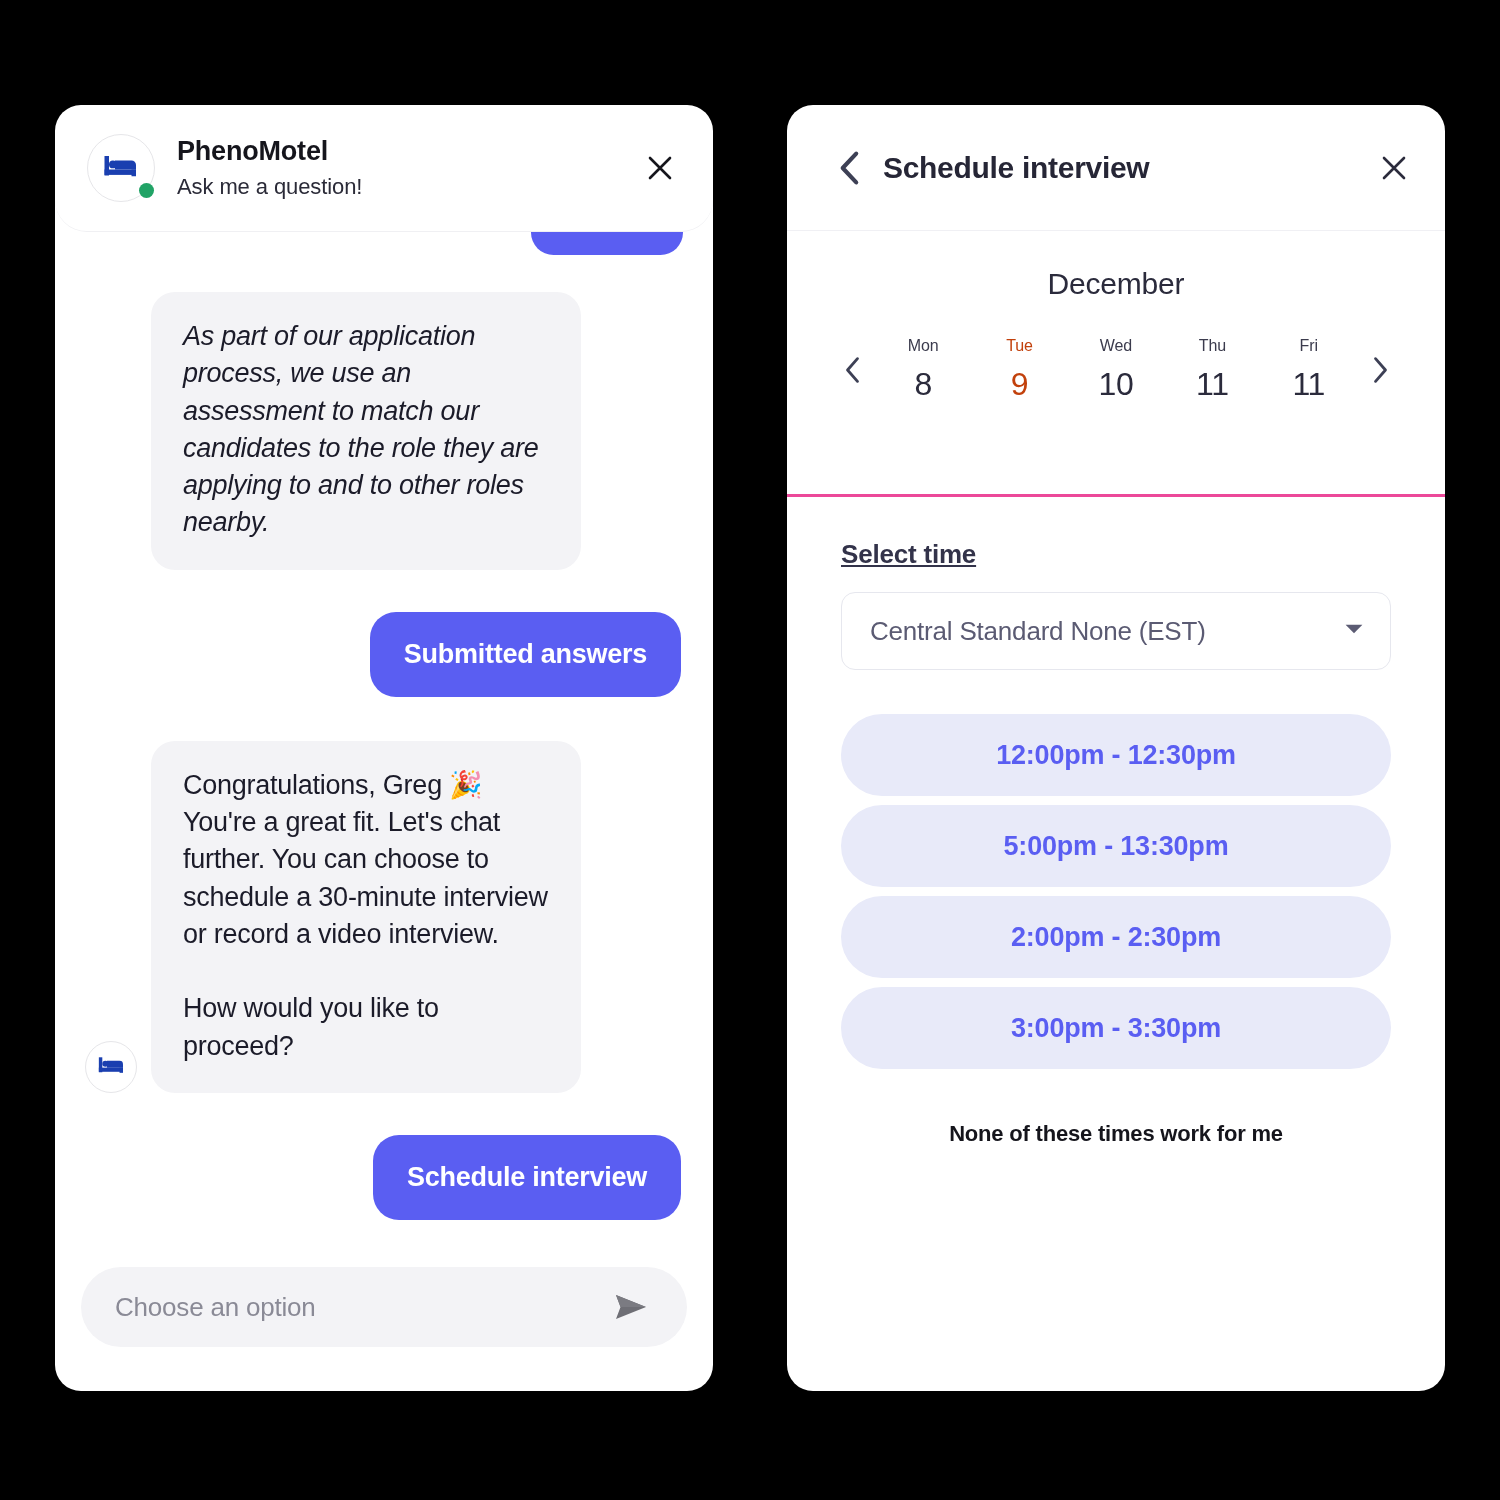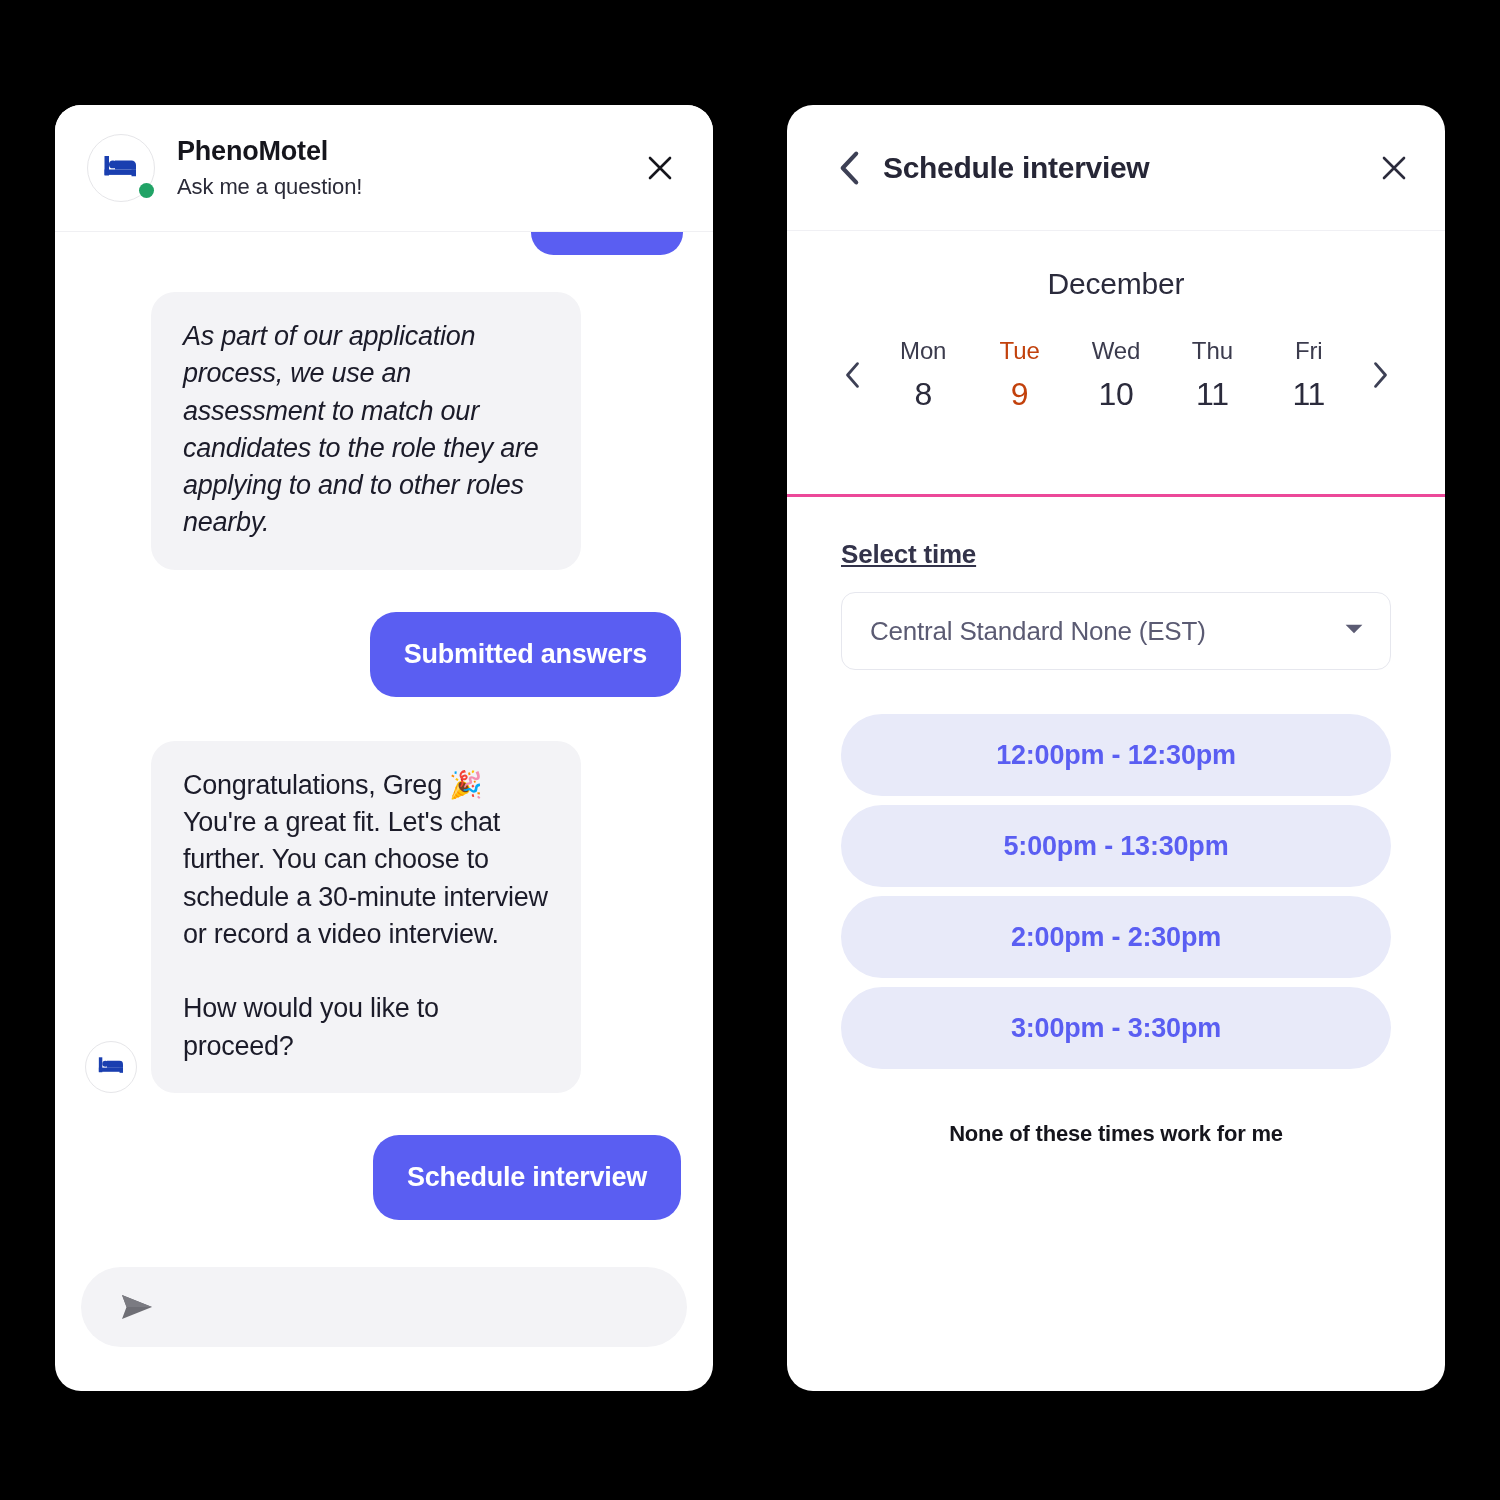--- a/index.html
+++ b/index.html
@@ -21,21 +21,21 @@
   }
   #chat-card  { left: 55px;  top: 105px; width: 658px;  height: 1286px; }
   #sched-card { left: 787px; top: 105px; width: 658px;  height: 1286px; }
 
   
   .chat-header {
     display: flex; align-items: center;
     height: 127px; padding: 0 30px 0 32px;
     background: #fff;
     border-bottom: 1px solid #f0f0f3;
-    position: relative; z-index: 5;
+    position: relative; z-index: 5; border-radius: 32px;
   }
   .avatar-wrap { position: relative; width: 68px; height: 68px; flex: none; }
   .avatar {
     width: 68px; height: 68px; border-radius: 50%;
     border: 1.5px solid #e6e6e9; background: #fff;
     display: flex; align-items: center; justify-content: center;
   }
   .status-dot {
     position: absolute; right: 1px; bottom: 4px;
     width: 15px; height: 15px; border-radius: 50%;
@@ -137,21 +137,21 @@
     text-align: center; font-size: 30px; color: #2b2b3c;
     letter-spacing: -0.2px;
   }
   .cal-strip {
     display: flex; align-items: center;
     margin-top: 36px; padding: 0 42px;
   }
   .cal-nav { width: 46px; height: 46px; display:flex; align-items:center; justify-content:center; cursor:pointer; flex:none; }
   .cal-days { flex: 1; display: flex; justify-content: space-around; }
   .cal-day { text-align: center; cursor: pointer; min-width: 74px; }
-  .cal-dow { font-size: 24px; color: #3b3b4d; letter-spacing: -0.1px; }
+  .cal-dow { font-size: 16px; color: #3b3b4d; letter-spacing: -0.1px; }
   .cal-num { font-size: 32px; color: #2b2b3c; margin-top: 11px; letter-spacing: -0.3px; }
   .cal-day.selected .cal-dow,
   .cal-day.selected .cal-num { color: #c2410c; }
 
   
   .time-sec { padding: 42px 54px 0; }
   .sec-label {
     font-size: 26px; font-weight: bold; color: #33334a;
     letter-spacing: -0.2px;
     text-decoration: underline;
@@ -235,20 +235,21 @@
 
 How would you like to proceed?</div>
       </div>
 
       <div class="msg-row user" id="msg4">
         <div class="bubble user">Schedule interview</div>
       </div>
     </div>
 
     <div class="composer">
+      <input class="composer-input" type="text" placeholder="Choose an option" style="">
       <div class="send-btn">
         <svg width="36" height="30" viewBox="0 0 24 20">
           <path d="M2 2 L22 10 L2 18 L5 10 Z" fill="#6e6e75"></path>
           <path d="M2 2 L22 10 L5 10 Z" fill="#7b7b82"></path>
         </svg>
       </div>
     </div>
   </div>
 
   <div class="card" id="sched-card">

